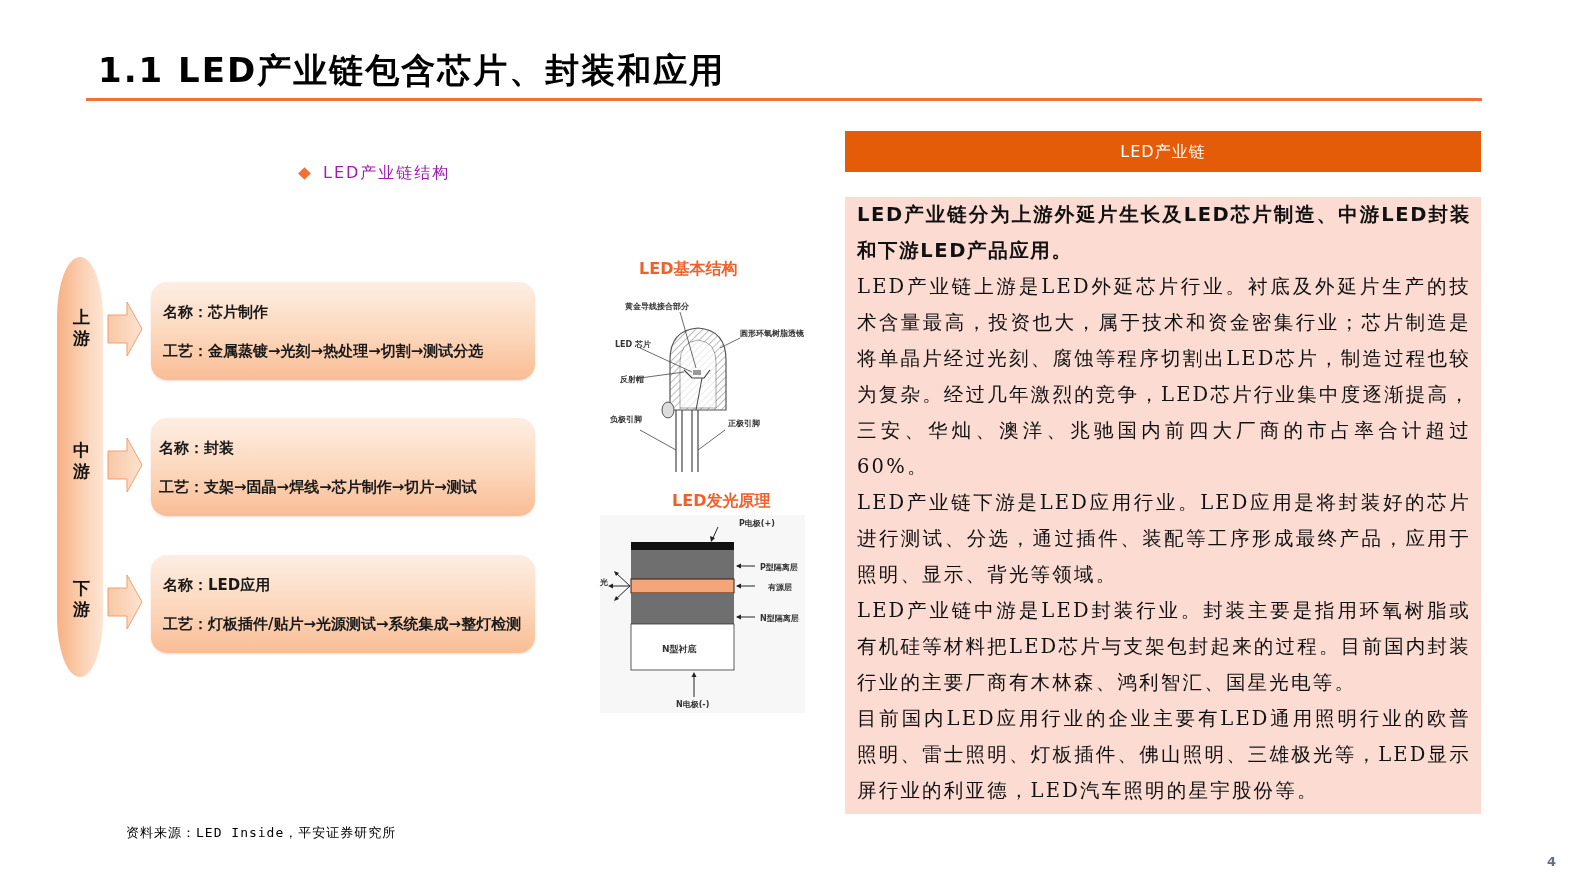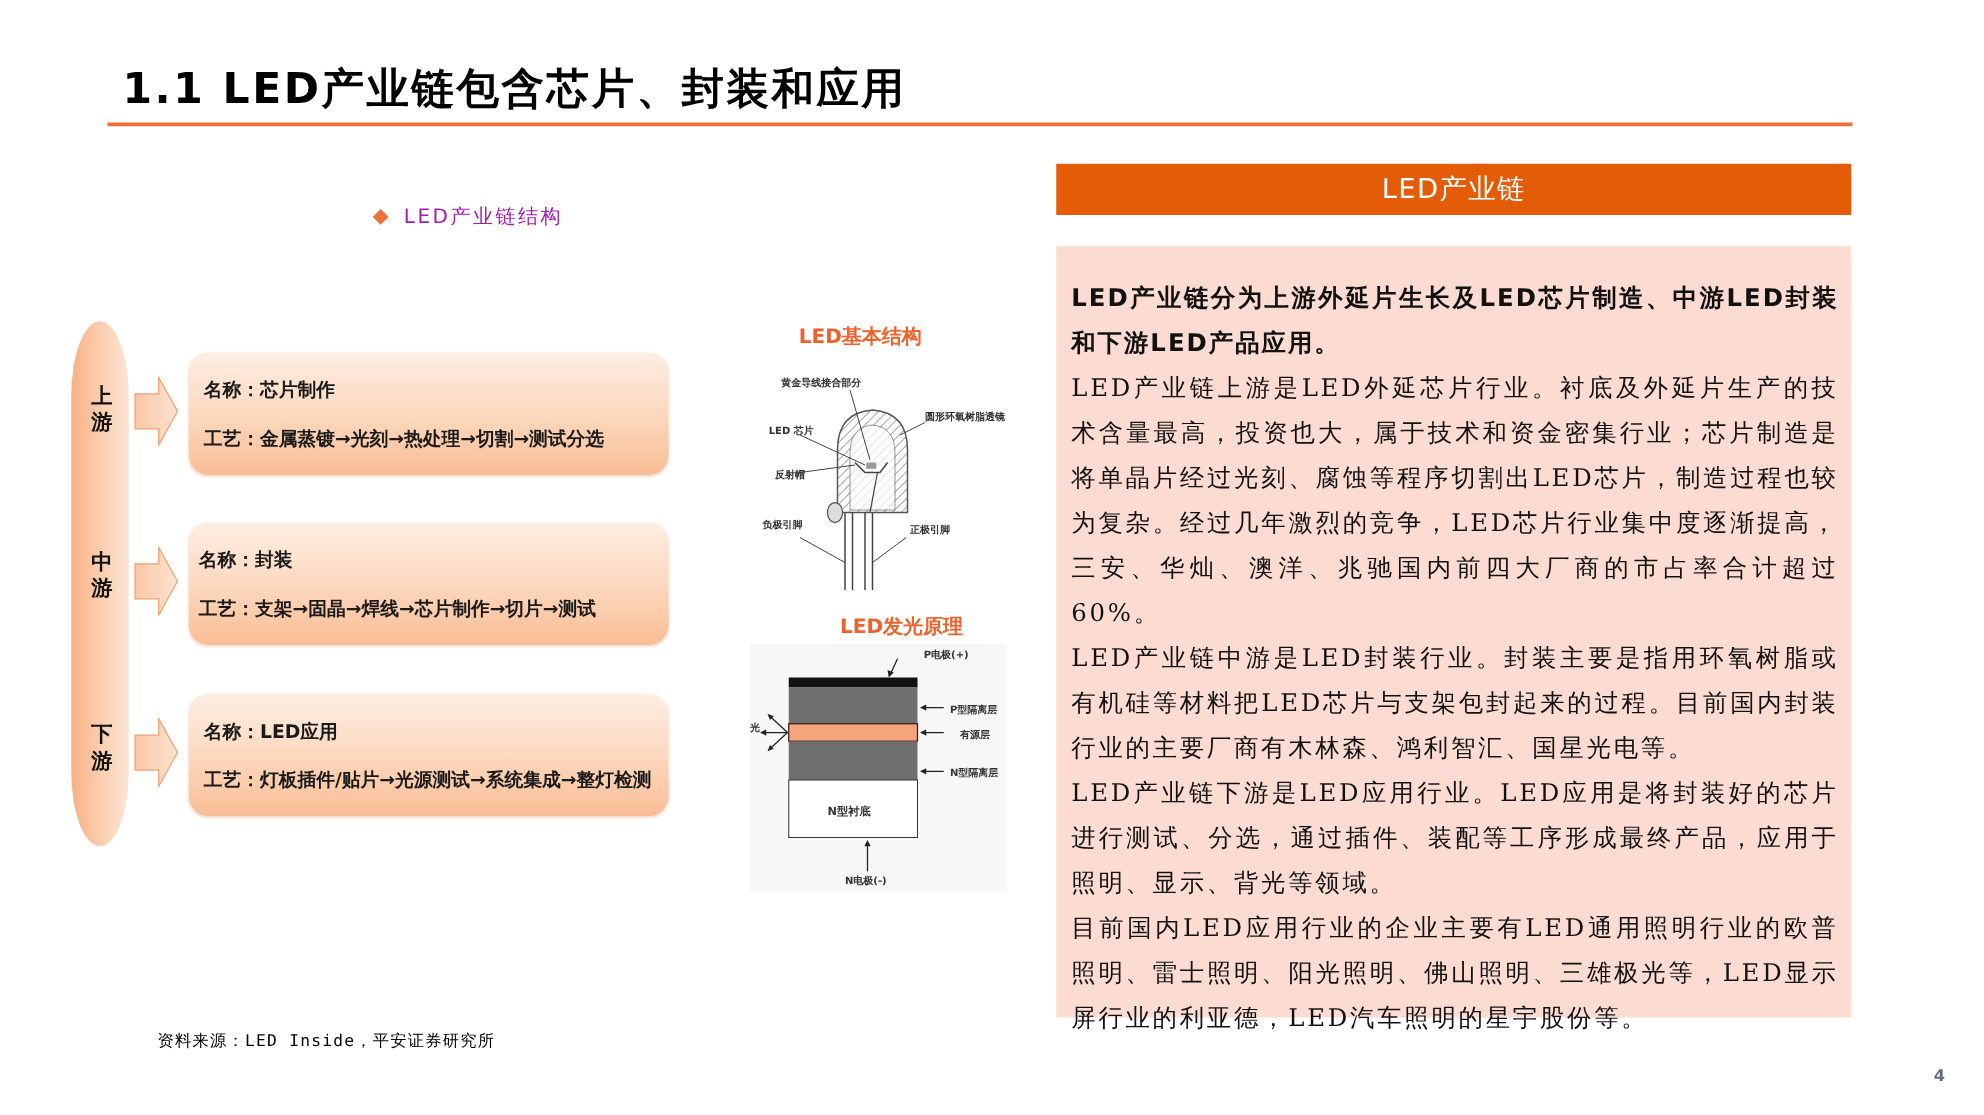--- a/index.html
+++ b/index.html
@@ -51,26 +51,26 @@
   
   .diagram-title {
     position: absolute; color: #f0602a; font-size: 16px; font-weight: bold;
   }
   .diagram { position: absolute; }
   .diagram .lbl { position: absolute; font-size: 8px; font-weight: bold; color: #333; white-space: nowrap; }
 
   
   .panel-header {
     position: absolute; left: 845px; top: 131px; width: 636px; height: 41px;
-    background: #e45c07; color: #fff; font-size: 22px; text-align: center; line-height: 42px;
+    background: #e45c07; color: #fff; font-size: 16px; text-align: center; line-height: 42px;
     letter-spacing: 1px;
   }
   .panel-body {
     position: absolute; left: 845px; top: 197px; width: 636px; height: 617px;
-    background: #fcdcd2; padding: 24px 10px 0 12px;
+    background: #fcdcd2; padding: 0 10px 0 12px;
   }
   .panel-body p {
     font-size: 19.5px; line-height: 36px; color: #111; letter-spacing: 2.2px;
     text-align: justify;
     font-family: "DejaVu Serif", serif;
   }
   .panel-body p.lead { font-weight: bold; font-family: "DejaVu Sans", sans-serif; letter-spacing: 1.6px; }
 
   .source-note {
     position: absolute; left: 126px; top: 824px; font-size: 13px; color: #000000; letter-spacing: 1px;
@@ -203,19 +203,19 @@
   <span class="lbl" style="left:160px; top:98px;">N型隔离层</span>
   <span class="lbl" style="left:62px; top:128px; font-size:9px;">N型衬底</span>
   <span class="lbl" style="left:76px; top:184px;">N电极(-)</span>
   <span class="lbl" style="left:0px; top:62px;">光</span>
 </div>
 
 <div class="panel-header">LED产业链</div>
 <div class="panel-body">
   <p class="lead">LED产业链分为上游外延片生长及LED芯片制造、中游LED封装和下游LED产品应用。</p>
   <p>LED产业链上游是LED外延芯片行业。衬底及外延片生产的技术含量最高，投资也大，属于技术和资金密集行业；芯片制造是将单晶片经过光刻、腐蚀等程序切割出LED芯片，制造过程也较为复杂。经过几年激烈的竞争，LED芯片行业集中度逐渐提高，三安、华灿、澳洋、兆驰国内前四大厂商的市占率合计超过60%。</p>
+  <p>LED产业链下游是LED应用行业。LED应用是将封装好的芯片进行测试、分选，通过插件、装配等工序形成最终产品，应用于照明、显示、背光等领域。</p>
   <p>LED产业链中游是LED封装行业。封装主要是指用环氧树脂或有机硅等材料把LED芯片与支架包封起来的过程。目前国内封装行业的主要厂商有木林森、鸿利智汇、国星光电等。</p>
-  <p>LED产业链下游是LED应用行业。LED应用是将封装好的芯片进行测试、分选，通过插件、装配等工序形成最终产品，应用于照明、显示、背光等领域。</p>
-  <p>目前国内LED应用行业的企业主要有LED通用照明行业的欧普照明、雷士照明、阳光照明、佛山照明、三雄极光等，LED显示屏行业的利亚德，LED汽车照明的星宇股份等。</p>
+  <p>目前国内LED应用行业的企业主要有LED通用照明行业的欧普照明、雷士照明、灯板插件、佛山照明、三雄极光等，LED显示屏行业的利亚德，LED汽车照明的星宇股份等。</p>
 </div>
 
 <div class="source-note">资料来源：LED Inside，平安证券研究所</div>
 <div class="page-number">4</div>
 
 </body></html>

